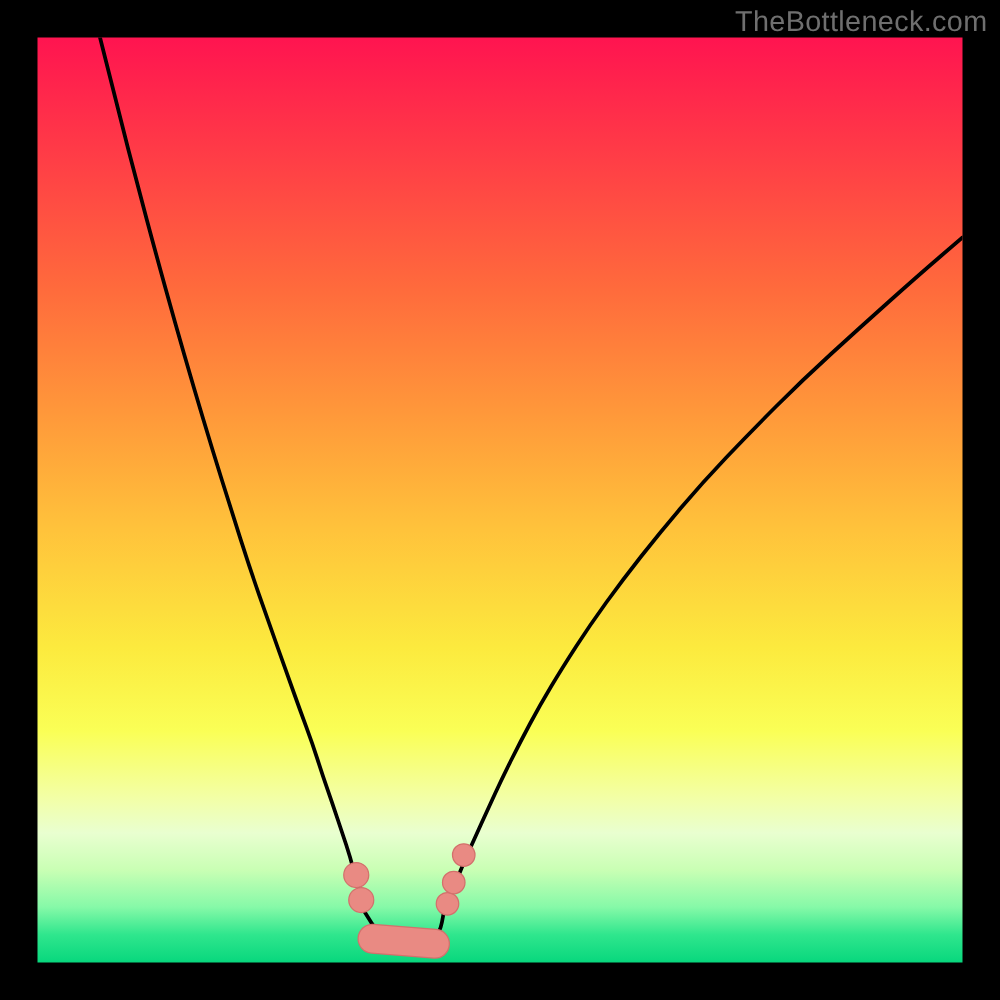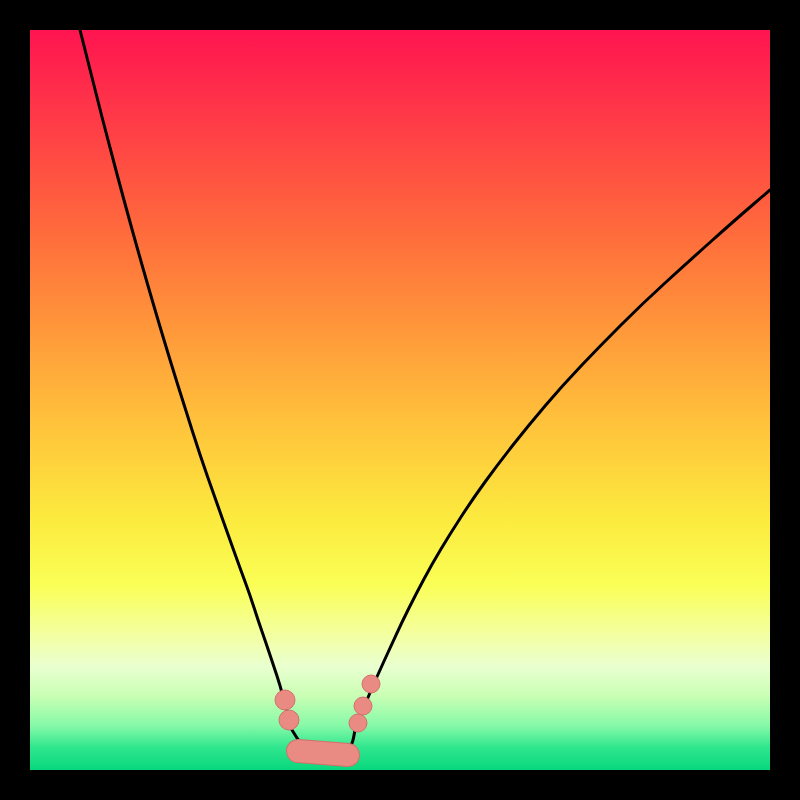--- a/index.html
+++ b/index.html
@@ -65,13 +65,14 @@
           <path d="M 268 721 L 318 725" stroke="#d3706c" stroke-width="24" stroke-linecap="round"></path>
           <path d="M 268 721 L 318 725" stroke="#e98a83" stroke-width="22" stroke-linecap="round"></path>
           <circle cx="255" cy="670" r="10" fill="#e98a83" stroke="#d3706c" stroke-width="1"></circle>
           <circle cx="259" cy="690" r="10" fill="#e98a83" stroke="#d3706c" stroke-width="1"></circle>
           <circle cx="328" cy="693" r="9" fill="#e98a83" stroke="#d3706c" stroke-width="1"></circle>
           <circle cx="333" cy="676" r="9" fill="#e98a83" stroke="#d3706c" stroke-width="1"></circle>
           <circle cx="341" cy="654" r="9" fill="#e98a83" stroke="#d3706c" stroke-width="1"></circle>
         </g>
     </svg>
   </div>
+  <div class="watermark">TheBottleneck.com</div>
 </div>
 
 </body></html>

